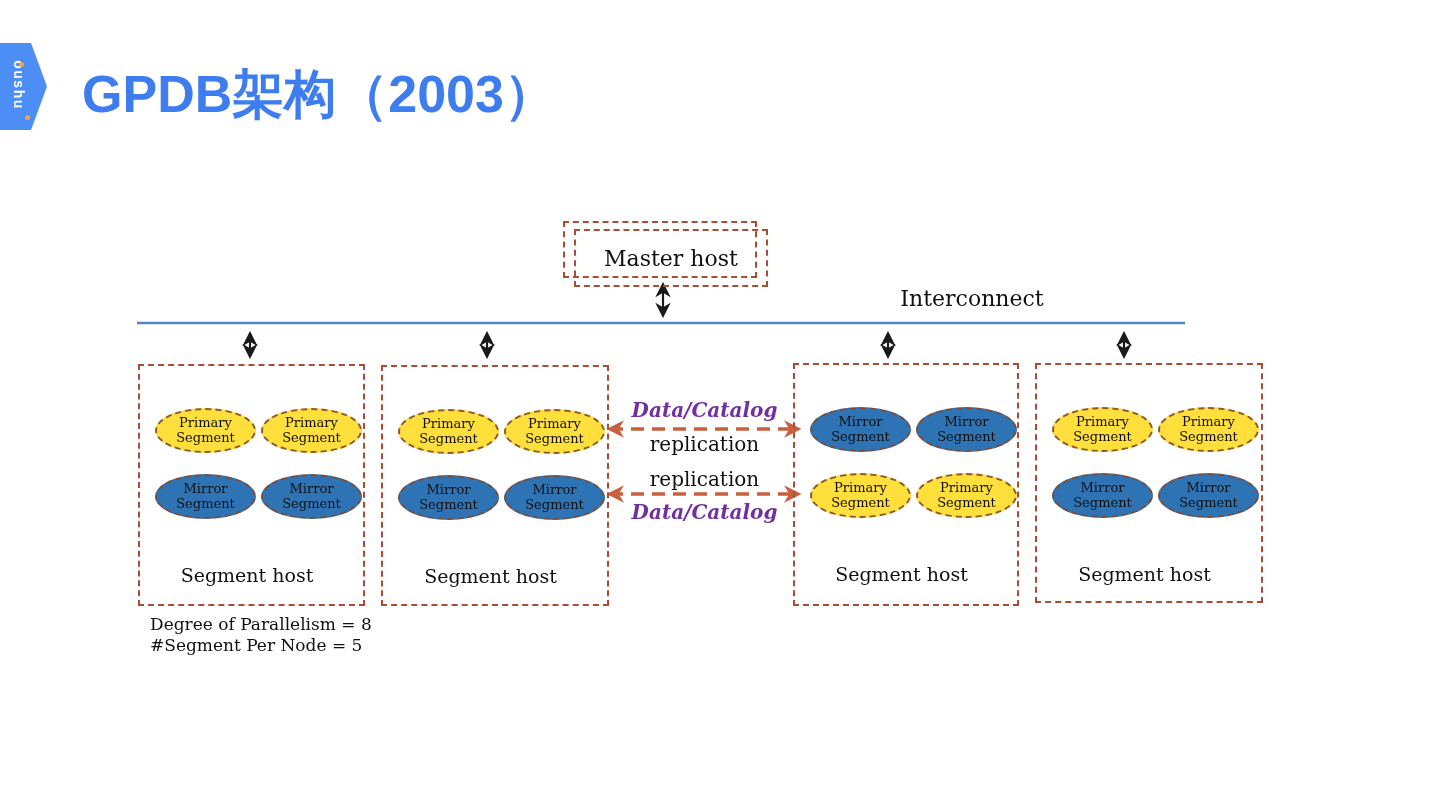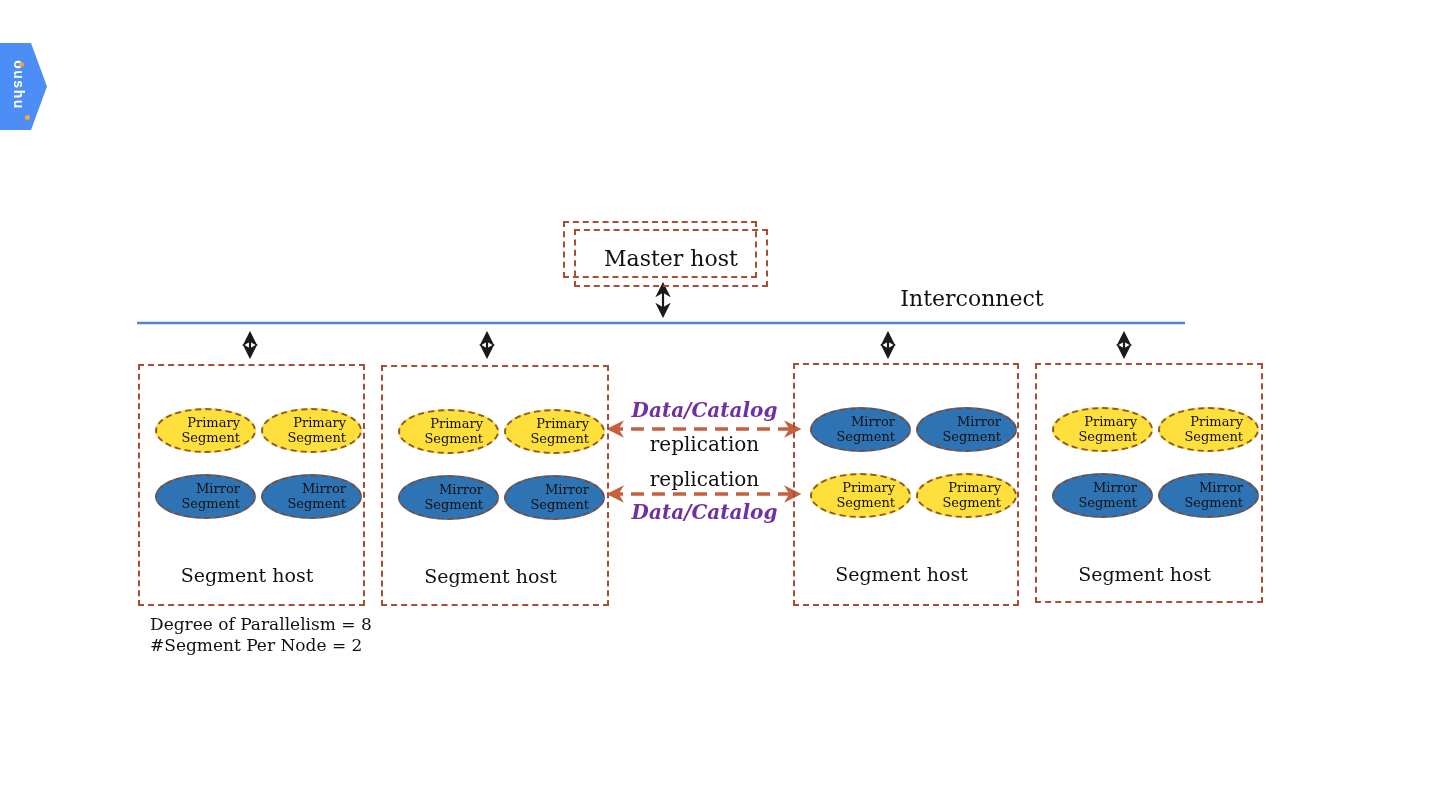--- a/index.html
+++ b/index.html
@@ -79,21 +79,21 @@
   .host-1 { left: 138px;  top: 364px; width: 227px; height: 242px; }
   .host-2 { left: 381px;  top: 365px; width: 228px; height: 241px; }
   .host-3 { left: 793px;  top: 363px; width: 226px; height: 243px; }
   .host-4 { left: 1035px; top: 363px; width: 228px; height: 240px; }
 
   .seg {
     position: absolute;
     width: 101px; height: 45px;
     border-radius: 50%;
     display: flex; align-items: center; justify-content: center;
-    text-align: right;
+    text-align: center;
     font-size: 13px;
     line-height: 1.12;
     padding: 0 14px;
   }
   .seg.primary { background: #FFDF3C; border: 2px dashed #8B5A2B; }
   .seg.mirror  { background: #2E74B5; border: 2px dashed #7D4A38; }
   .seg.r0 { top: 42px; }
   .seg.r1 { top: 108px; }
   .seg.c0 { left: 15px; }
   .seg.c1 { left: 121px; }
@@ -140,20 +140,21 @@
 <body>
 
 <div class="slide">
 
   <div class="logo">
     <span class="logo-text">oushu</span>
     <span class="logo-dot logo-dot-top"></span>
     <span class="logo-dot logo-dot-bottom"></span>
   </div>
 
+  <h1 class="title">GPDB架构（2003）</h1>
 
   <svg class="connectors" viewBox="0 0 1440 810" xmlns="http://www.w3.org/2000/svg">
     <defs>
       <marker id="arrow-black" viewBox="0 0 10 10" markerWidth="7" markerHeight="7" refX="8" refY="5" orient="auto-start-reverse">
         <path d="M0,0 L10,5 L0,10 L3,5 Z" fill="#1a1a1a"></path>
       </marker>
       <marker id="arrow-brick" viewBox="0 0 10 10" markerWidth="5" markerHeight="5" refX="8" refY="5" orient="auto-start-reverse">
         <path d="M0,0 L10,5 L0,10 L3,5 Z" fill="#C8603F"></path>
       </marker>
     </defs>
@@ -239,16 +240,16 @@
         <span>Mirror Segment</span>
       </div>
       <div class="seg mirror r1 c1">
         <span>Mirror Segment</span>
       </div>
       <div class="host-label">Segment host</div>
     </div>
 
   <div class="notes">
     <div>Degree of Parallelism = 8</div>
-    <div>#Segment Per Node = 2</div>
+    <div>#Segment Per Node = 5</div>
   </div>
 
 </div>
 
 </body></html>

